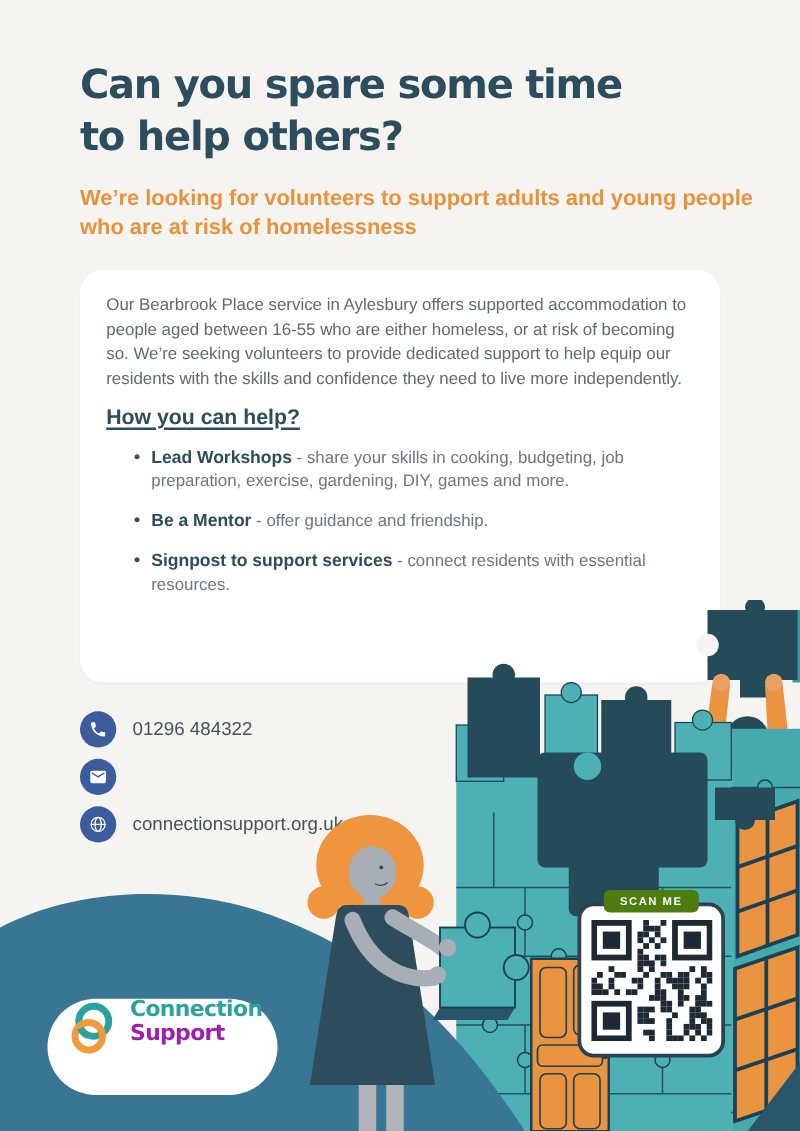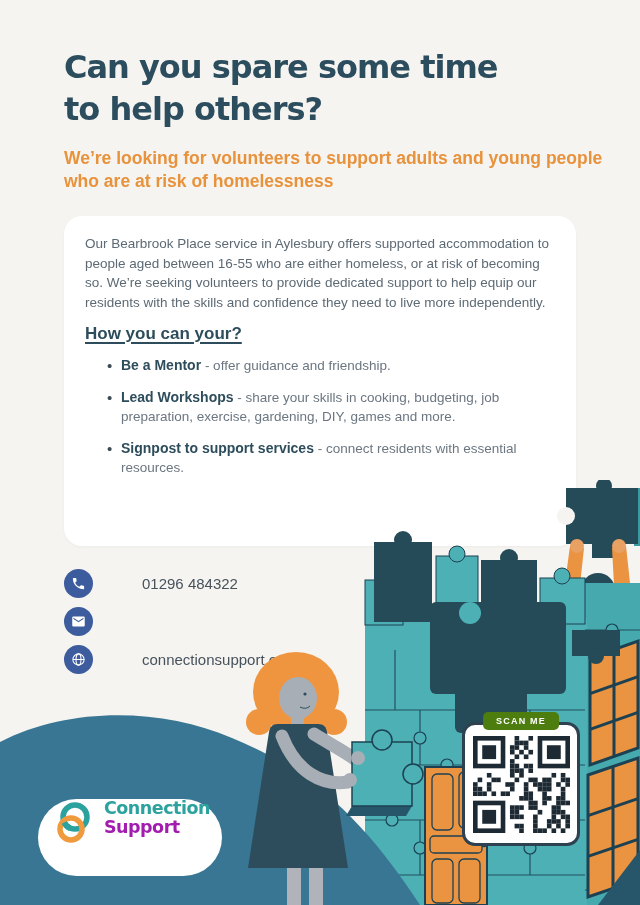--- a/index.html
+++ b/index.html
@@ -36,21 +36,21 @@
     position:relative; padding-left:14px; margin-bottom:13px;
     font-size:13.5px; line-height:19px; color:#6b7680;
   }
   .help-list li::before{
     content:"\2022"; position:absolute; left:0; top:0;
     color:#3c4c57; font-size:15px;
   }
   .help-list .b{font-weight:800; color:#2e4d5c; font-size:14px;}
   
   .contacts{position:absolute; left:64px; top:569px;}
-  .contact-row{display:flex; align-items:center; margin-bottom:9px; height:29px;gap:36px;}
+  .contact-row{display:flex; align-items:center; margin-bottom:9px; height:29px;}
   .cicon{
     width:29px; height:29px; border-radius:50%; background:#3d5c9e;
     display:flex; align-items:center; justify-content:center; flex:0 0 auto;
   }
   .contact-row span.ctext{margin-left:13px; font-size:15px; color:#47525c;}
   
   .illus{position:absolute; left:0; top:480px; width:640px; height:425px;}
   
   .qr-wrap{position:absolute; left:462px; top:712px; width:118px;}
   .qr-tab{
@@ -78,24 +78,24 @@
 <body>
 
 <div class="poster">
 
   <h1 class="title"><span>Can you spare some time</span><br><span>to help others?</span></h1>
 
   <p class="subtitle">We’re looking for volunteers to support adults and young people who are at risk of homelessness</p>
 
   <section class="card">
     <p class="intro">Our Bearbrook Place service in Aylesbury offers supported accommodation to people aged between 16-55 who are either homeless, or at risk of becoming so. We’re seeking volunteers to provide dedicated support to help equip our residents with the skills and confidence they need to live more independently.</p>
-    <h2 class="help-heading">How you can your?</h2>
+    <h2 class="help-heading">How you can help?</h2>
     <ul class="help-list">
+      <li><span class="b">Lead Workshops</span><span> - share your skills in cooking, budgeting, job preparation, exercise, gardening, DIY, games and more.</span></li>
       <li><span class="b">Be a Mentor</span><span> - offer guidance and friendship.</span></li>
-      <li><span class="b">Lead Workshops</span><span> - share your skills in cooking, budgeting, job preparation, exercise, gardening, DIY, games and more.</span></li>
       <li><span class="b">Signpost to support services</span><span> - connect residents with essential resources.</span></li>
     </ul>
   </section>
 
   <div class="contacts">
     <div class="contact-row">
       <span class="cicon">
         <svg width="15" height="15" viewBox="0 0 24 24">
             <path fill="#ffffff" d="M6.62 10.79c1.44 2.83 3.76 5.14 6.59 6.59l2.2-2.21c.27-.27.67-.36 1.02-.24 1.12.37 2.33.57 3.57.57.55 0 1 .45 1 1V20c0 .55-.45 1-1 1-9.39 0-17-7.61-17-17 0-.55.45-1 1-1h3.5c.55 0 1 .45 1 1 0 1.25.2 2.45.57 3.57.11.35.03.74-.25 1.02l-2.2 2.2z"></path>
           </svg>

